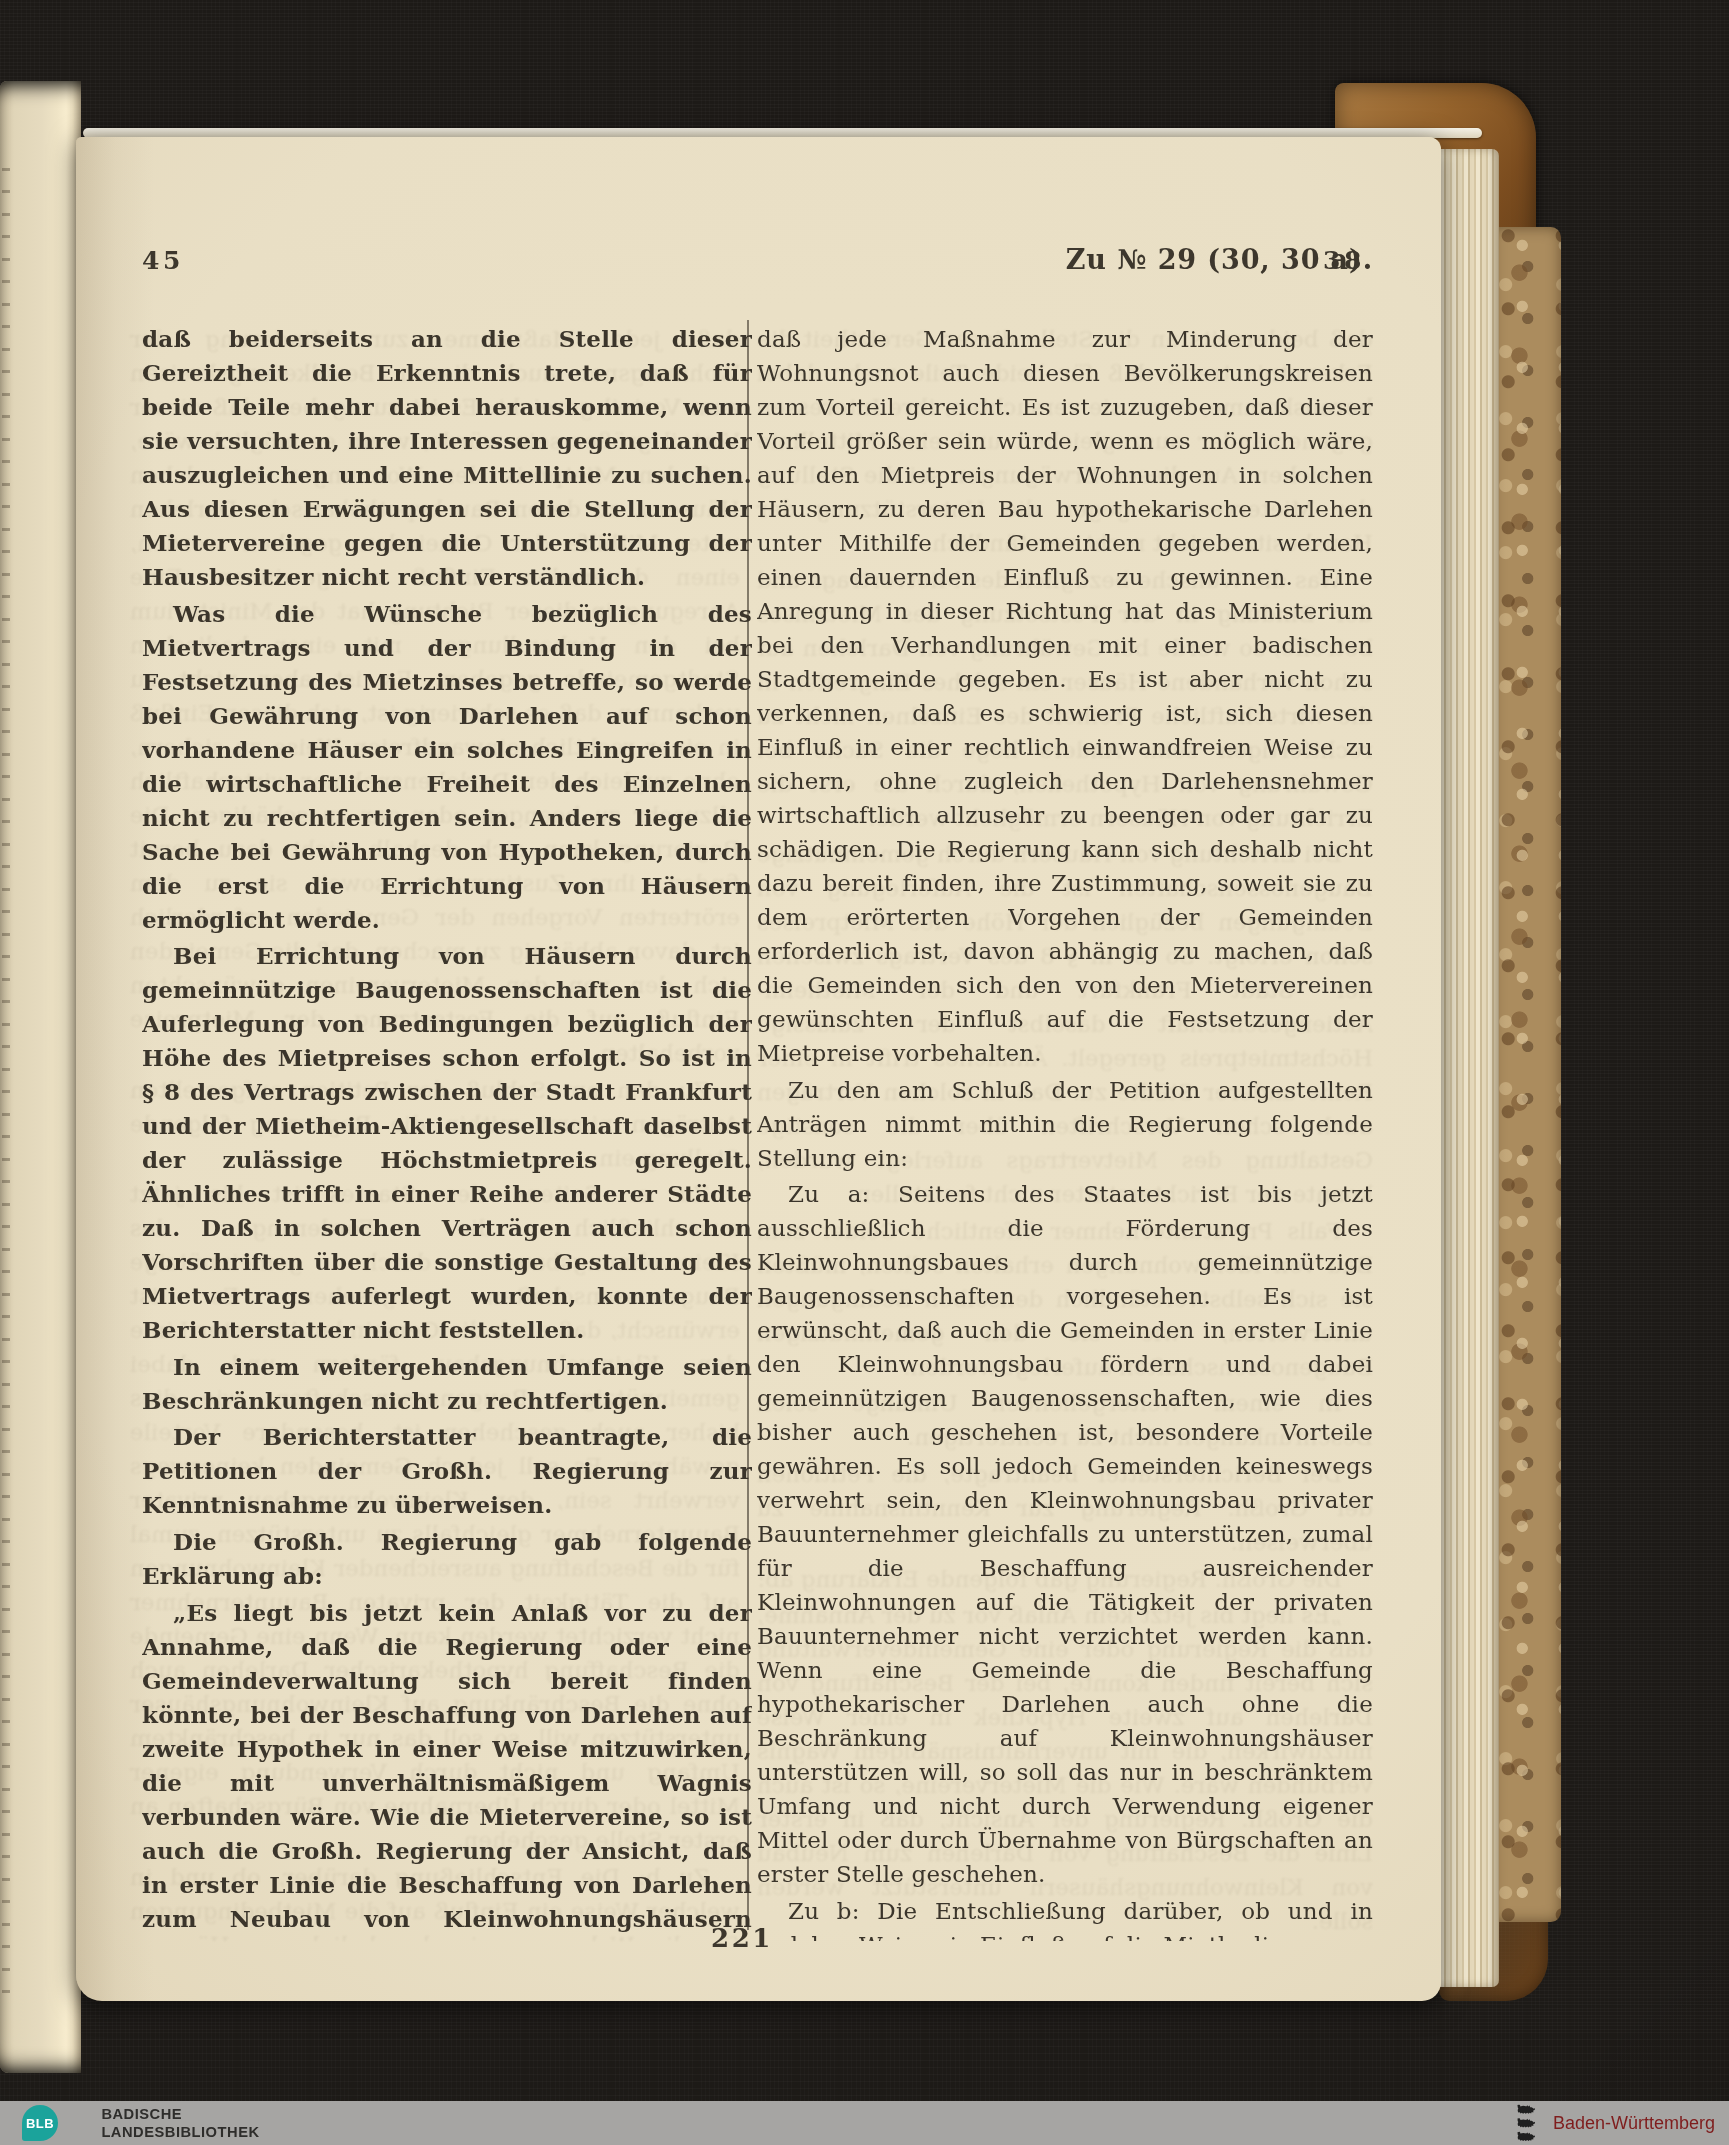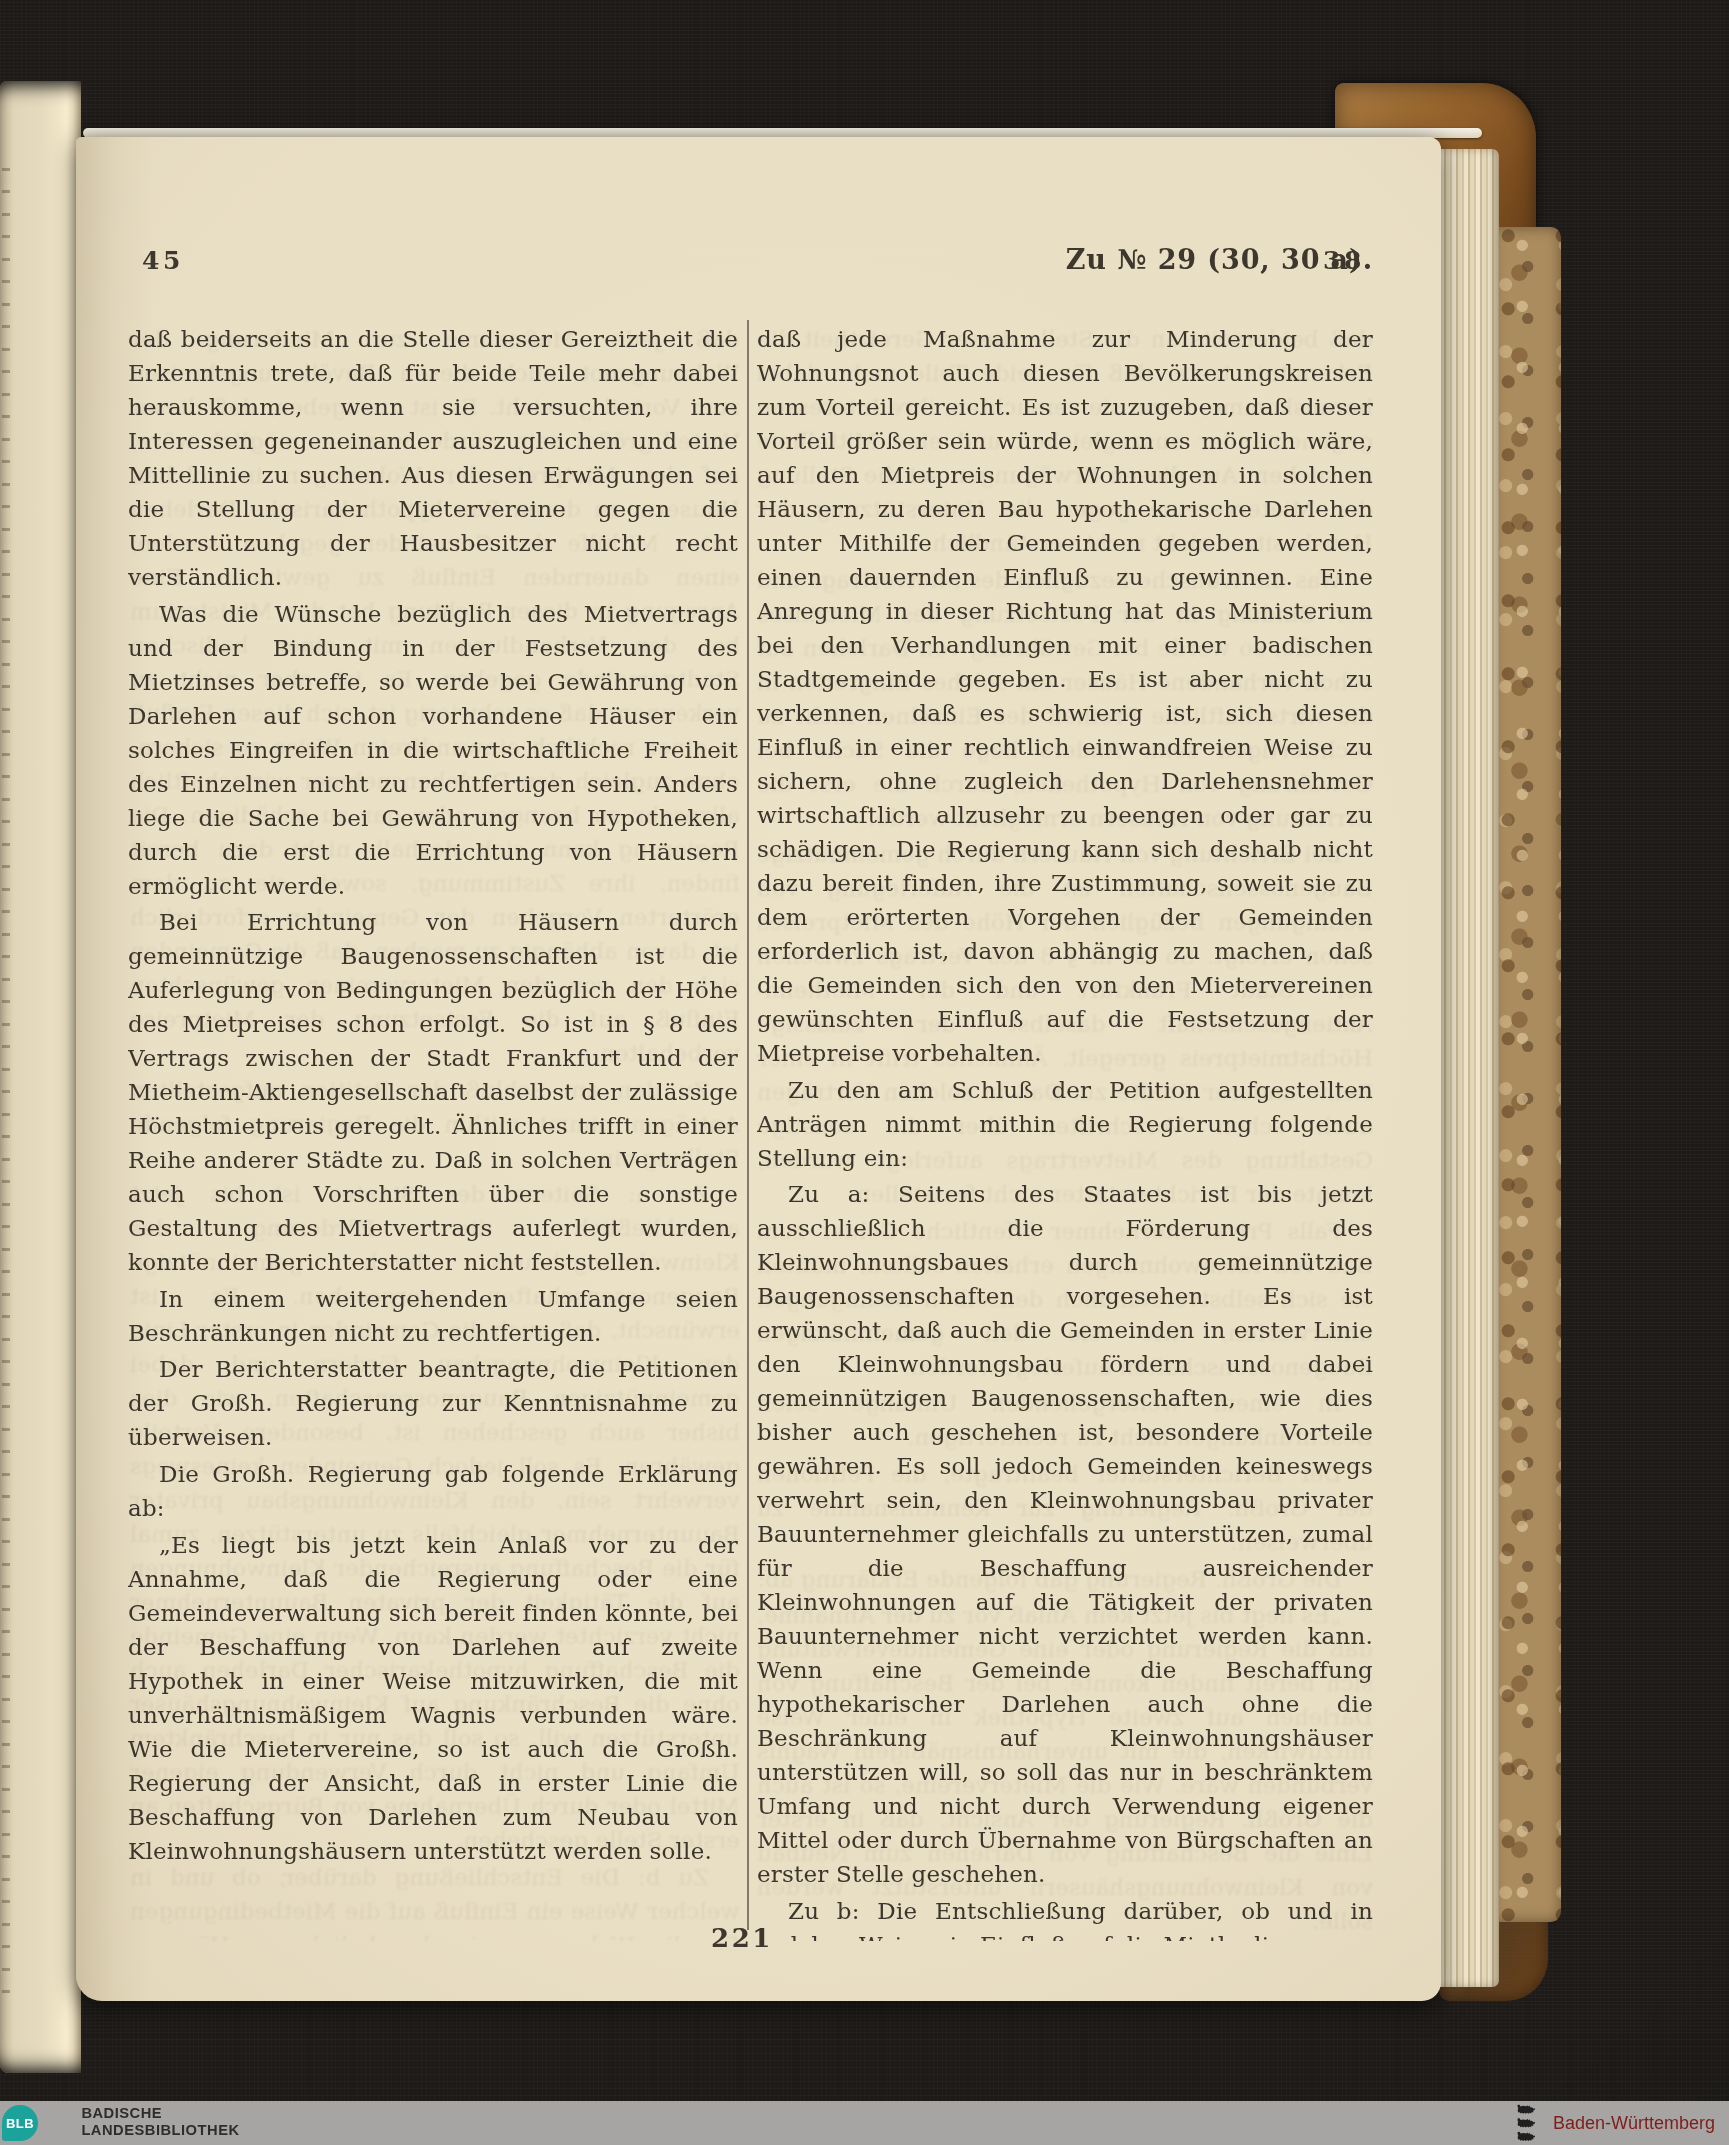--- a/index.html
+++ b/index.html
@@ -53,39 +53,39 @@
   .page-header-num{position:absolute;top:109px;font-size:25px;font-weight:700;letter-spacing:3.5px;color:#3d372d;}
   .page-header-num.left{left:66px;}
   .page-header-num.right{left:1247px;}
   .page-title{position:absolute;top:107px;left:52px;width:1245px;text-align:right;
     font-size:27px;font-weight:700;color:#3d372d;letter-spacing:0.9px;}
 
   .column-divider{position:absolute;left:671px;top:183px;width:1.7px;height:1610px;background:#4b4437;opacity:.65;}
 
   .col{position:absolute;top:185px;height:1619px;overflow:hidden;color:#3b352b;
     font-size:23px;line-height:34px;text-align:justify;letter-spacing:0.2px;}
-  .col.left{left:52px;width:610px;}
+  .col.left{left:66px;width:610px;font-weight:bold;}
   .col.right{left:681px;width:616px;}
   .para{margin:0 0 2.6px 0;text-indent:31px;}
   .para.noindent{text-indent:0;}
 
   
   .bleed{position:absolute;top:185px;height:1619px;overflow:hidden;color:#5a4d35;opacity:.075;
     font-size:23px;line-height:34px;text-align:justify;filter:blur(1.2px);transform:scaleX(-1);}
   .bleed.left{left:54px;width:610px;}
   .bleed.right{left:681px;width:616px;}
 
   .printed-page-number{position:absolute;top:1786px;left:52px;width:1228px;text-align:center;
     font-size:26px;font-weight:700;letter-spacing:2.6px;color:#3d372d;}
 
   
   .viewer-bar{position:absolute;left:0;top:2101px;width:1729px;height:44px;background:#a6a5a3;
     display:flex;align-items:center;justify-content:space-between;
     font-family:"Liberation Sans",sans-serif;}
-  .bar-left{display:flex;align-items:flex-start;gap:10.4px;padding-left:2px;}
+  .bar-left{display:flex;align-items:flex-end;gap:10.4px;padding-left:22px;}
   .blb-badge{width:36px;height:36px;background:#1ba39b;border-radius:50% 50% 50% 8%;
     display:flex;align-items:center;justify-content:center;
     color:#ffffff;font-weight:700;font-size:13px;letter-spacing:0.4px;}
   .library-name{color:#2e2d2b;font-weight:700;font-size:14.7px;line-height:1.18;letter-spacing:0.5px;margin-left:33px;}
   .bar-right{display:flex;align-items:center;gap:10.4px;padding-right:14px;}
   .coat-of-arms{width:35px;height:40px;}
   .state-name{color:#7f1d1d;font-size:18px;}
 </style>
 </head>
 <body>

